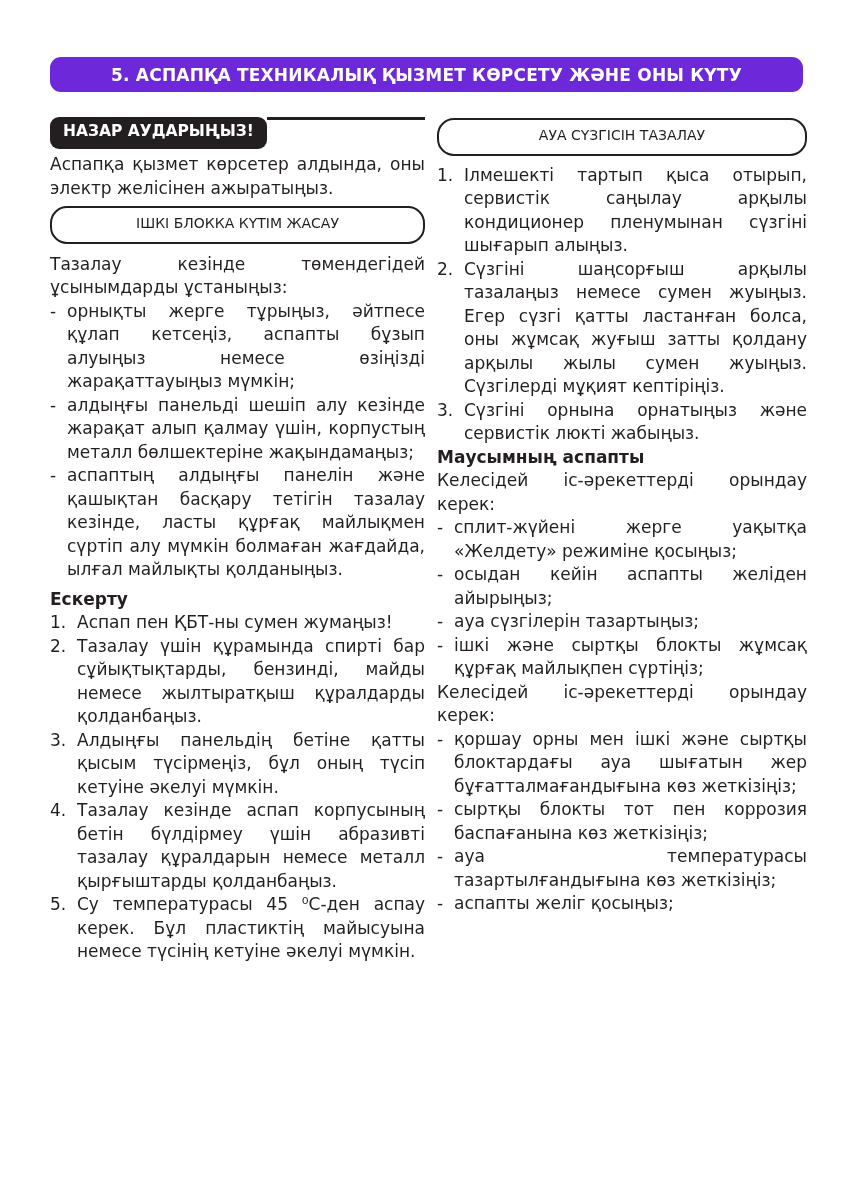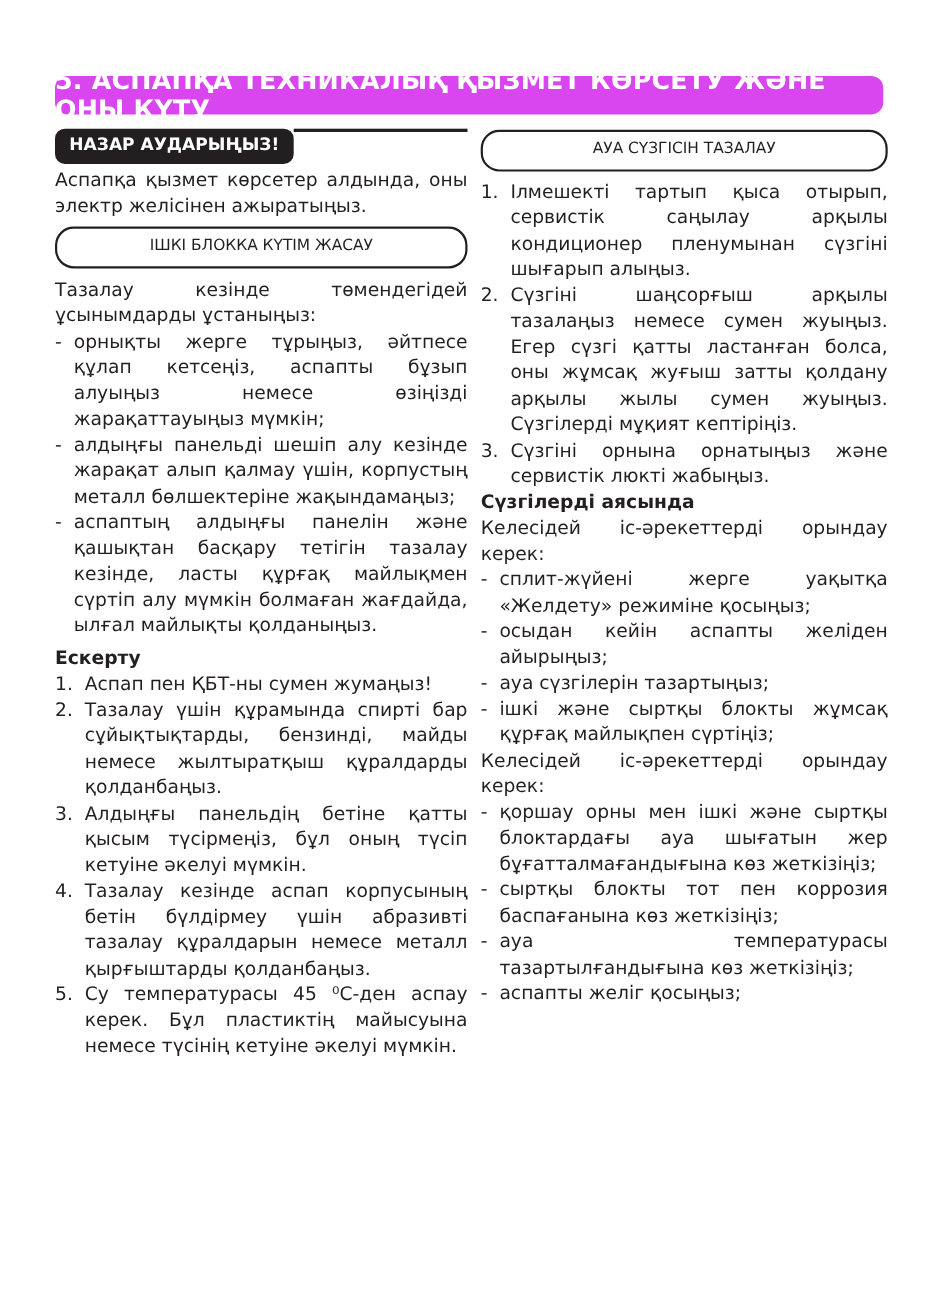--- a/index.html
+++ b/index.html
@@ -13,25 +13,24 @@
     position: relative;
     width: 850px; height: 1191px;
     background: #ffffff;
     overflow: hidden;
   }
 
   
   .header-bar {
     position: absolute; left: 50px; top: 57px;
     width: 753px; height: 35px;
-    background: #d946ef; border-radius: 11px;
-    color: #ffffff; font-weight: bold; font-size: 23px;
+    background: #6d28d9; border-radius: 11px;
+    color: #ffffff; font-weight: bold; font-size: 17px;
     display: flex; align-items: center; justify-content: center;
     letter-spacing: 0.2px;
-    margin-top: 12px;
   }
 
   
   .columns {
     position: absolute; left: 50px; top: 117px;
     width: 757px; display: flex; gap: 12px;
     font-size: 17px; line-height: 23.5px;
   }
   .col-left  { width: 375px; }
   .col-right { width: 370px; }
@@ -158,21 +157,21 @@
           <span class="marker">2.</span>
           <span class="txt">Сүзгіні шаңсорғыш арқылы тазалаңыз немесе сумен жуыңыз. Егер сүзгі қатты ластанған болса, оны жұмсақ жуғыш затты қолдану арқылы жылы сумен жуыңыз. Сүзгілерді мұқият кептіріңіз.</span>
         </div>
         <div class="li num">
           <span class="marker">3.</span>
           <span class="txt">Сүзгіні орнына орнатыңыз және сервистік люкті жабыңыз.</span>
         </div>
       </div>
 
 
-      <p class="bold-head">Сүзгілерді аясында</p>
+      <p class="bold-head">Маусымның аспапты</p>
       <p class="para">Келесідей іс-әрекеттерді орындау керек:</p>
 
       <div>
         <div class="li">
           <span class="marker">-</span>
           <span class="txt">сплит-жүйені жерге уақытқа «Желдету» режиміне қосыңыз;</span>
         </div>
         <div class="li">
           <span class="marker">-</span>
           <span class="txt">осыдан кейін аспапты желіден айырыңыз;</span>

